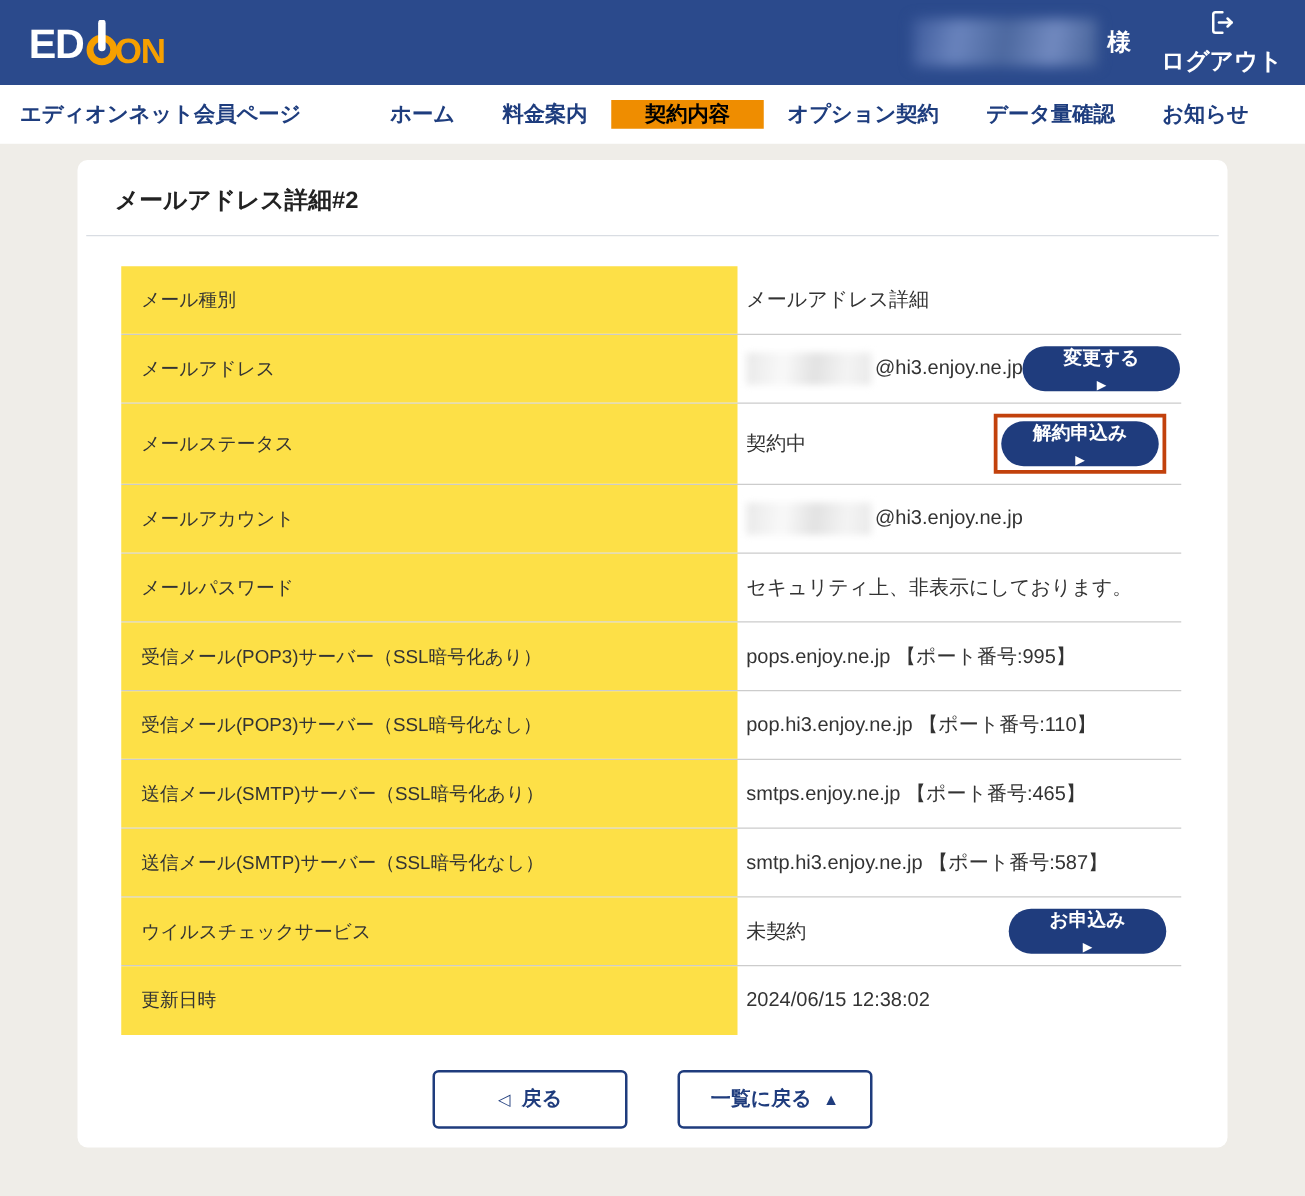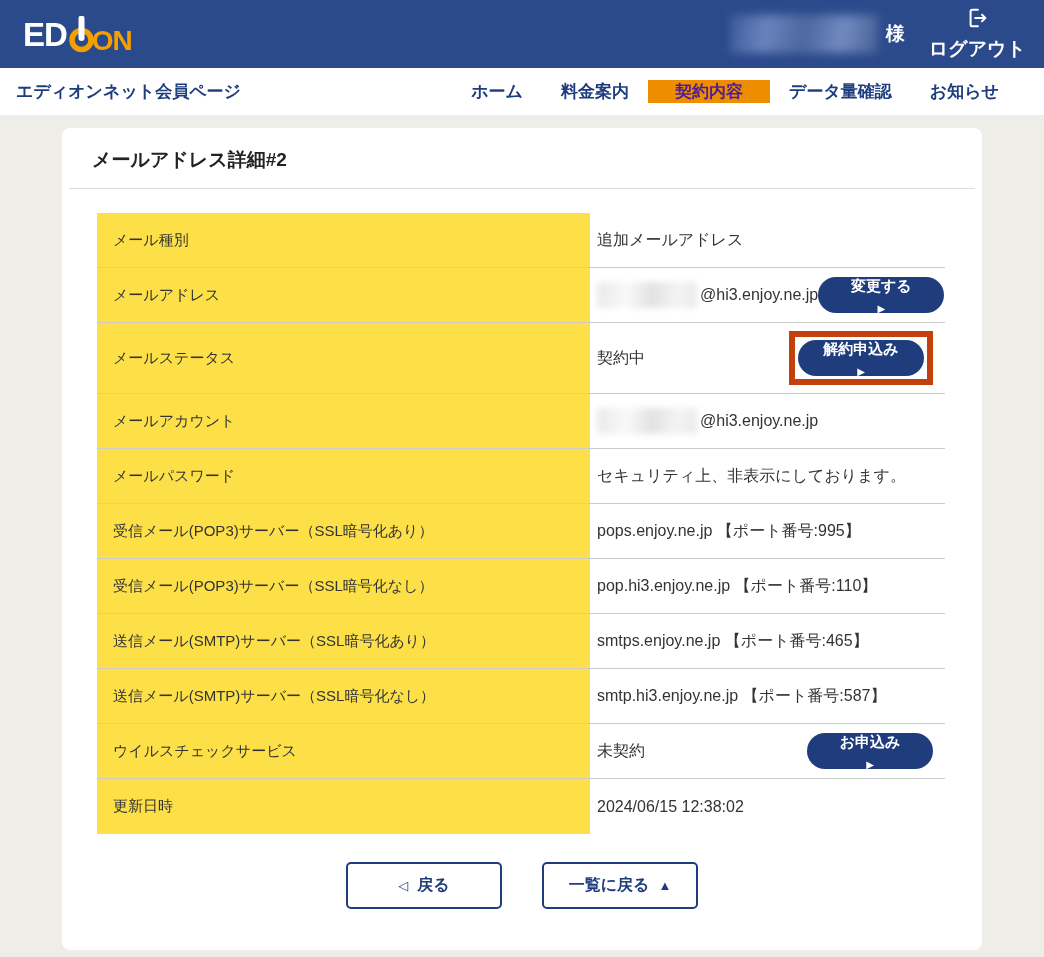--- a/index.html
+++ b/index.html
@@ -53,28 +53,28 @@
     align-self: center;
     font-size: 17px; font-weight: 700; color: #1E3D7E;
   }
   .nav-items { margin-left: auto; display: flex; align-items: center; }
   .nav-item {
     display: flex; align-items: center;
     padding: 0 19px; border: none; background: none; cursor: pointer;
     font-size: 17px; font-weight: 700; color: #1E3D7E;
     font-family: inherit; white-space: nowrap;
   }
-  .nav-item.active { background: #EF8D00; color: #4c1d95; padding: 0 27px; }
+  .nav-item.active { background: #EF8D00; color: #000000; padding: 0 27px; }
 
   
   .card {
     width: 920px; min-height: 790px;
     margin: 13px auto 0;
     background: #ffffff; border-radius: 8px;
-    padding: 19px 35px 41px;
+    padding: 19px 35px 13px;
   }
   .card-title {
     font-size: 19px; font-weight: 700; color: #222222;
     margin: 0 0 15px -5px;
   }
   .title-rule {
     border: none; border-top: 1px solid #D9DDE3;
     margin: 0 -28px 24px;
   }
 
@@ -108,21 +108,21 @@
   .pill-button {
     display: inline-flex; align-items: center; justify-content: center; gap: 8px;
     min-width: 126px; height: 36px; padding: 0 17px;
     background: #1F3C7D; border: none; border-radius: 18px; cursor: pointer;
     color: #ffffff; font-size: 15px; font-weight: 700; font-family: inherit;
     white-space: nowrap;
     flex-direction: column;
   }
   .pill-arrow { font-size: 10px; line-height: 1; }
   .highlight-box {
-    display: inline-flex; border: 6px solid #c2410c; padding: 3px;
+    display: inline-flex; border: 3px solid #c2410c; padding: 3px;
   }
 
   
   .footer-buttons {
     display: flex; justify-content: center; gap: 40px;
     margin-top: 28px;
   }
   .outline-button {
     width: 156px; height: 47px;
     background: #ffffff; border: 2px solid #1F3C7D; border-radius: 5px;
@@ -157,34 +157,35 @@
     </button>
   </div>
 </header>
 
 <nav class="navbar">
   <span class="nav-brand">エディオンネット会員ページ</span>
   <div class="nav-items">
     <button class="nav-item">ホーム</button>
     <button class="nav-item">料金案内</button>
     <button class="nav-item active">契約内容</button>
+    <button class="nav-item">オプション契約</button>
     <button class="nav-item">データ量確認</button>
     <button class="nav-item">お知らせ</button>
   </div>
 </nav>
 
 <main class="card">
   <h1 class="card-title">メールアドレス詳細#2</h1>
   <hr class="title-rule">
 
   <div class="detail-table">
       <div class="detail-row">
         <div class="cell-label">メール種別</div>
         <div class="cell-value">
-          <span>追加メールアドレス</span>
+          <span>メールアドレス詳細</span>
         </div>
       </div>
       <div class="detail-row">
         <div class="cell-label">メールアドレス</div>
         <div class="cell-value">
           <span class="masked-email"></span>
           <span>@hi3.enjoy.ne.jp</span>
           <span class="row-action">
             <button class="pill-button">
               <span>変更する</span>

